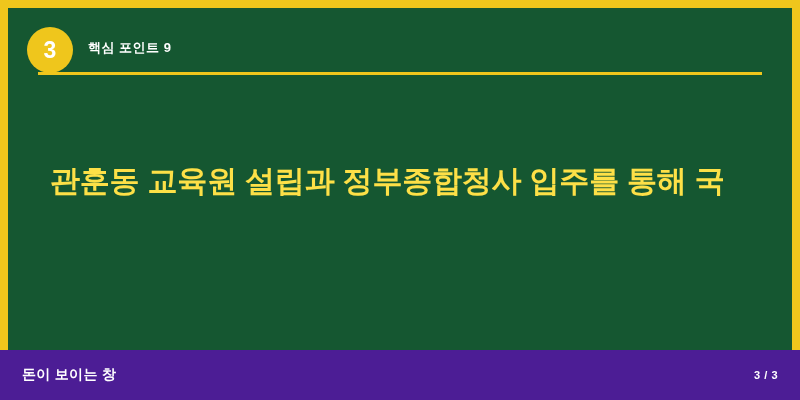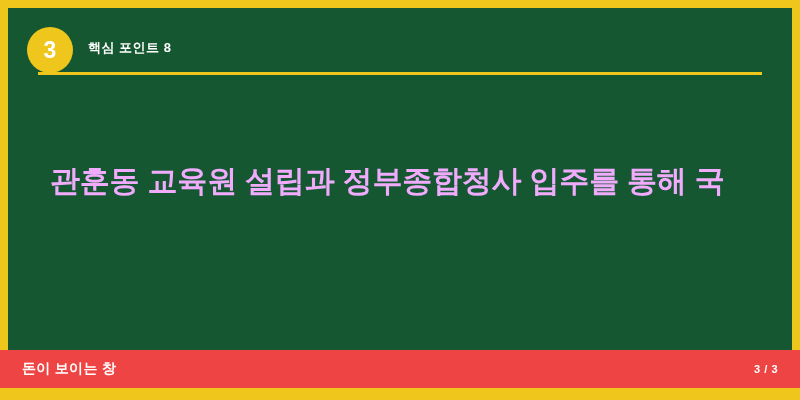--- a/index.html
+++ b/index.html
@@ -85,36 +85,36 @@
   }
 
   
   .body-block {
     position: absolute;
     left: 42px;
     top: 150px;
     width: 706px;
   }
   .body-line {
-    color: #f0abfc;
+    color: #fde047;
     font-size: 30px;
     font-weight: bold;
     line-height: 46px;
     white-space: nowrap;
     letter-spacing: -0.2px;
   }
 
   
   .footer {
     position: absolute;
     left: 0;
     top: 350px;
     width: 800px;
-    height: 38px;
-    background: #ef4444;
+    height: 50px;
+    background: #4c1d95;
     display: flex;
     align-items: center;
     justify-content: space-between;
     box-sizing: border-box;
     padding: 0 22px;
   }
   .footer-brand {
     color: #FFFFFF;
     font-size: 14px;
     font-weight: bold;
@@ -131,21 +131,21 @@
 <body>
 
 <div class="slide">
 
   <div class="canvas">
 
     <div class="header">
       <div class="badge">
         <span class="badge-number">3</span>
       </div>
-      <div class="header-title">핵심 포인트 8</div>
+      <div class="header-title">핵심 포인트 9</div>
       <div class="divider"></div>
     </div>
 
     <div class="body-block">
       <div class="body-line">관훈동 교육원 설립과 정부종합청사 입주를 통해 국</div>
     </div>
 
   </div>
 
   <div class="footer">

